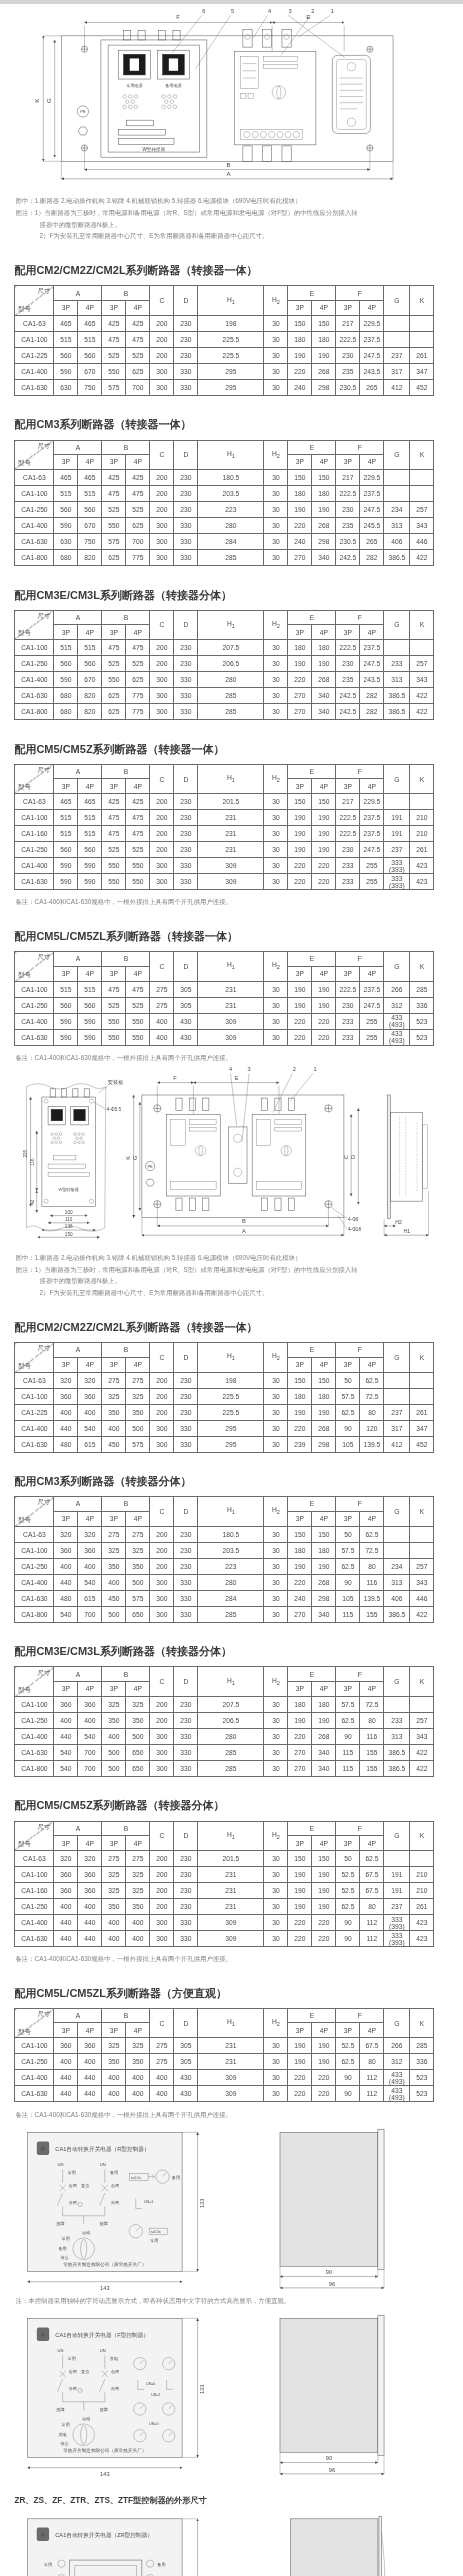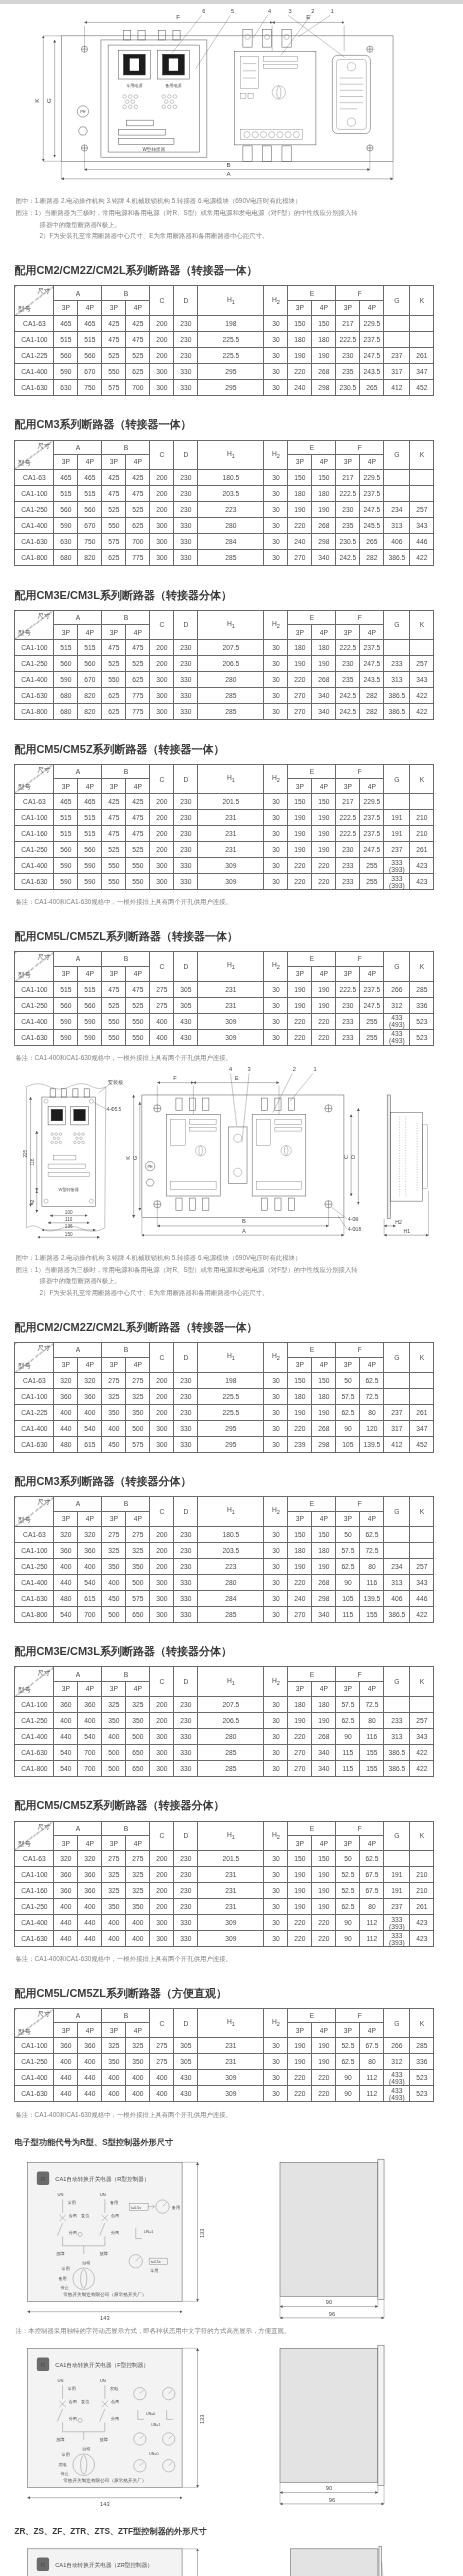--- a/index.html
+++ b/index.html
@@ -1784,21 +1784,20 @@
             <td>112</td>
             <td>433
 (493)</td>
             <td>523</td>
           </tr>
         </tbody>
       </table>
       <p class="remark">备注：CA1-400和CA1-630规格中，一根外接排上具有两个开孔供用户连接。</p>
     </div>
 
-  <h2 class="sec">电子型功能代号为R型、S型控制器外形尺寸</h2>
 
   <svg class="diagram" width="435" height="170" viewBox="0 0 844 330">
     <defs>
       <marker id="ar3" viewBox="0 0 10 10" refX="9" refY="5" markerWidth="7" markerHeight="7" orient="auto-start-reverse">
         <path d="M0,0L10,5L0,10z" fill="#555"></path>
       </marker>
     </defs>
     <rect class="panelfill" x="30" y="20" width="300" height="270"></rect>
     <rect x="48" y="38" width="24" height="26" rx="4" fill="#6b6b6b"></rect>
     <text class="t12 mid" x="60" y="56" fill="#fff">R</text>

